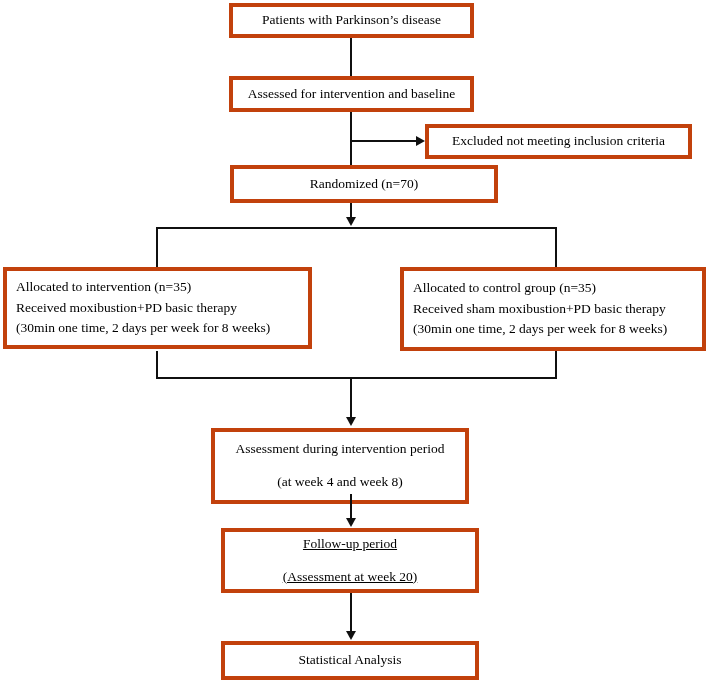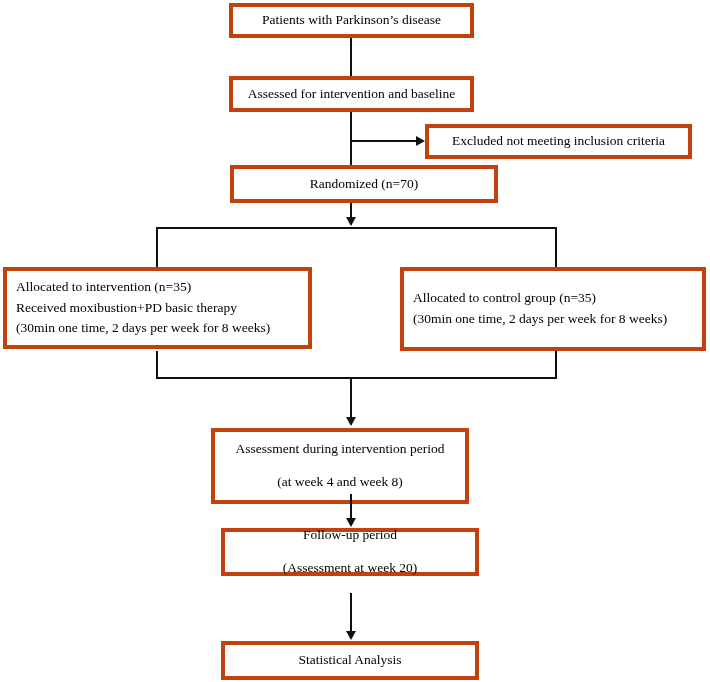--- a/index.html
+++ b/index.html
@@ -113,39 +113,40 @@
   <div class="vline" style="left:555px; top:227px; height:41px;"></div>
 
   <div class="node left tight" style="left:3px; top:267px; width:309px; height:82px;">
     <span class="line">Allocated to intervention (n=35)</span>
     <span class="line">Received moxibustion+PD basic therapy</span>
     <span class="line">(30min one time, 2 days per week for 8 weeks)</span>
   </div>
 
   <div class="node left tight" style="left:400px; top:267px; width:306px; height:84px;">
     <span class="line">Allocated to control group (n=35)</span>
+    <span class="line">Received sham moxibustion+PD basic therapy</span>
     <span class="line">(30min one time, 2 days per week for 8 weeks)</span>
   </div>
 
   <div class="vline" style="left:156px; top:351px; height:28px;"></div>
   <div class="vline" style="left:555px; top:351px; height:28px;"></div>
   <div class="hline" style="left:156px; top:377px; width:401px;"></div>
 
   <div class="vline" style="left:350px; top:377px; height:42px;"></div>
   <div class="arrowhead-down" style="left:346px; top:417px;"></div>
 
   <div class="node center spaced" style="left:211px; top:428px; width:258px; height:76px;">
     <span class="line">Assessment during intervention period</span>
     <span class="line">(at week 4 and week 8)</span>
   </div>
 
   <div class="vline" style="left:350px; top:494px; height:25px;"></div>
   <div class="arrowhead-down" style="left:346px; top:518px;"></div>
 
-  <div class="node center spaced" style="left:221px; top:528px; width:258px; height:48px;">
+  <div class="node center spaced" style="left:221px; top:528px; width:258px; height:65px;text-decoration:underline;">
     <span class="line">Follow-up period</span>
     <span class="line">(Assessment at week 20)</span>
   </div>
 
   <div class="vline" style="left:350px; top:593px; height:39px;"></div>
   <div class="arrowhead-down" style="left:346px; top:631px;"></div>
 
   <div class="node center" style="left:221px; top:641px; width:258px; height:39px;">
     <span class="line">Statistical Analysis</span>
   </div>

